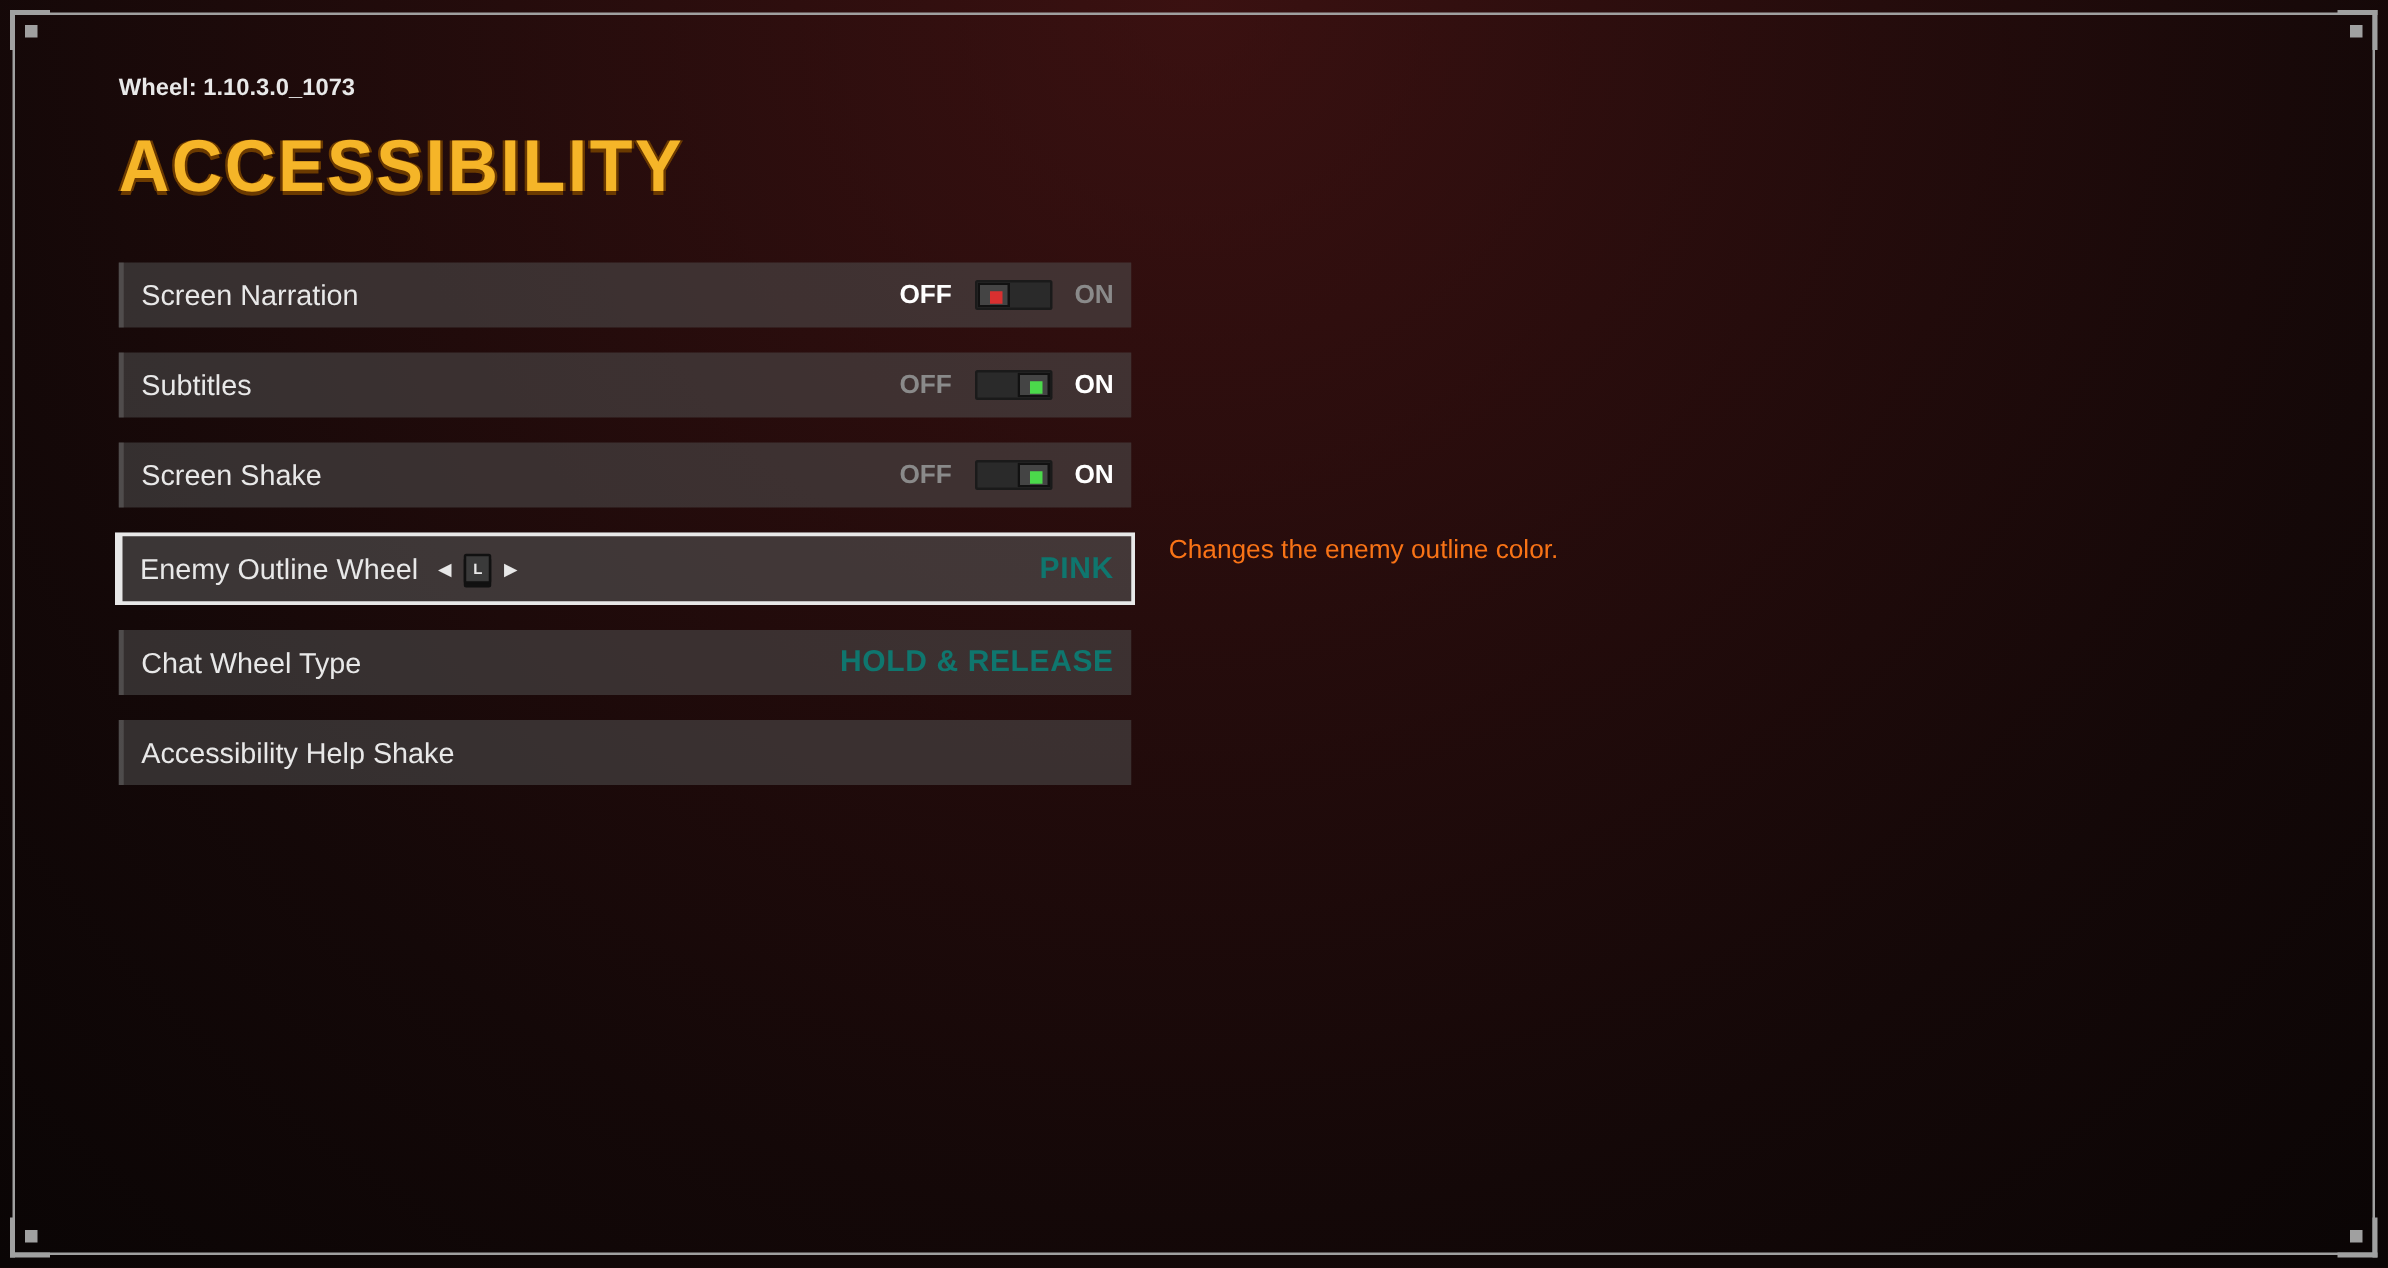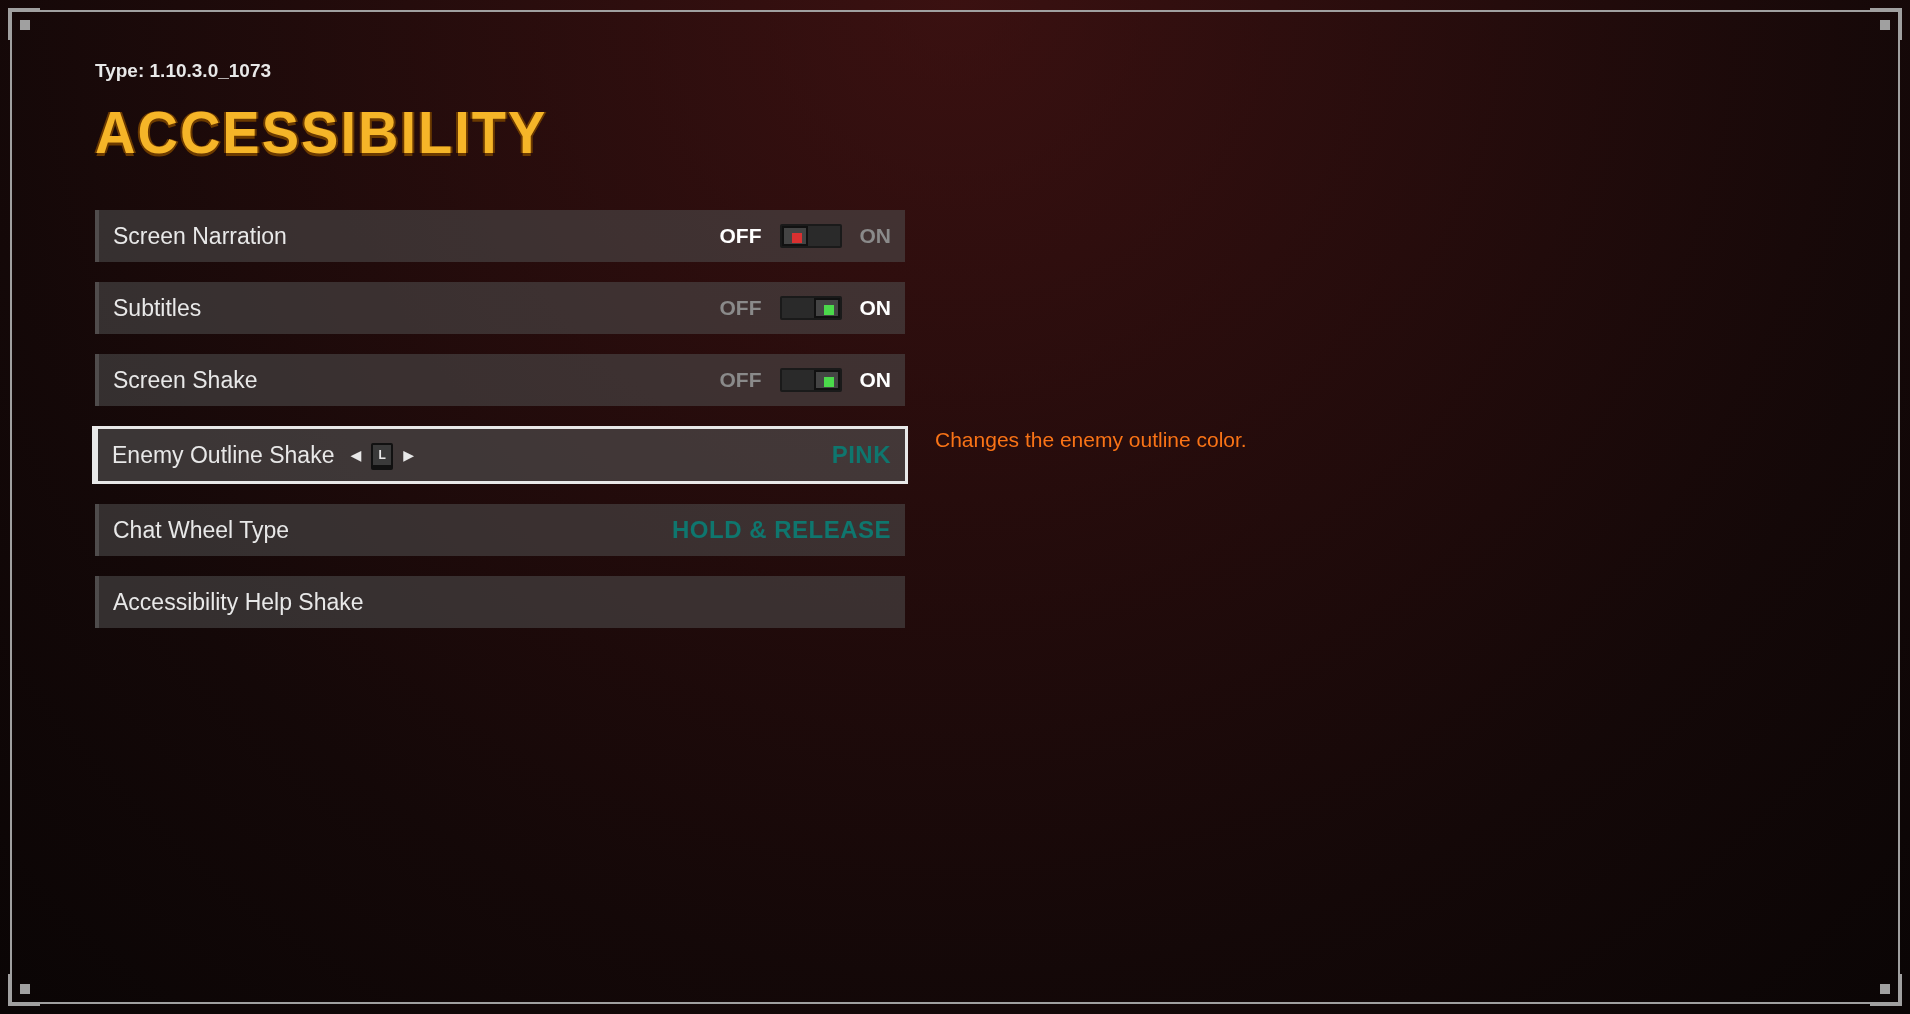--- a/index.html
+++ b/index.html
@@ -187,21 +187,21 @@
 <div class="bg"></div>
 
 <div class="frame">
   <div class="corner tl"></div>
   <div class="corner tr"></div>
   <div class="corner bl"></div>
   <div class="corner br"></div>
 </div>
 
 <div class="content">
-  <div class="build">Type: 1.10.3.0_1073</div>
+  <div class="build">Wheel: 1.10.3.0_1073</div>
   <div class="title">ACCESSIBILITY</div>
 
   <div class="main-row">
     <div class="options-col">
 
       <div class="option-row">
         <span class="option-label">Screen Narration</span>
         <span class="spacer"></span>
         <div class="toggle-group">
           <span class="toggle-off active">OFF</span>
@@ -236,21 +236,21 @@
           <div class="switch on">
             <div class="knob">
                 <div class="dot"></div>
               </div>
           </div>
           <span class="toggle-on active">ON</span>
         </div>
       </div>
 
       <div class="option-row selected">
-        <span class="option-label">Enemy Outline Shake</span>
+        <span class="option-label">Enemy Outline Wheel</span>
         <span class="selector-inline">
           <span class="arrow">◀</span>
           <span class="stick-badge">L</span>
           <span class="arrow">▶</span>
         </span>
         <span class="spacer"></span>
         <span class="value-text">PINK</span>
       </div>
 
       <div class="option-row">

